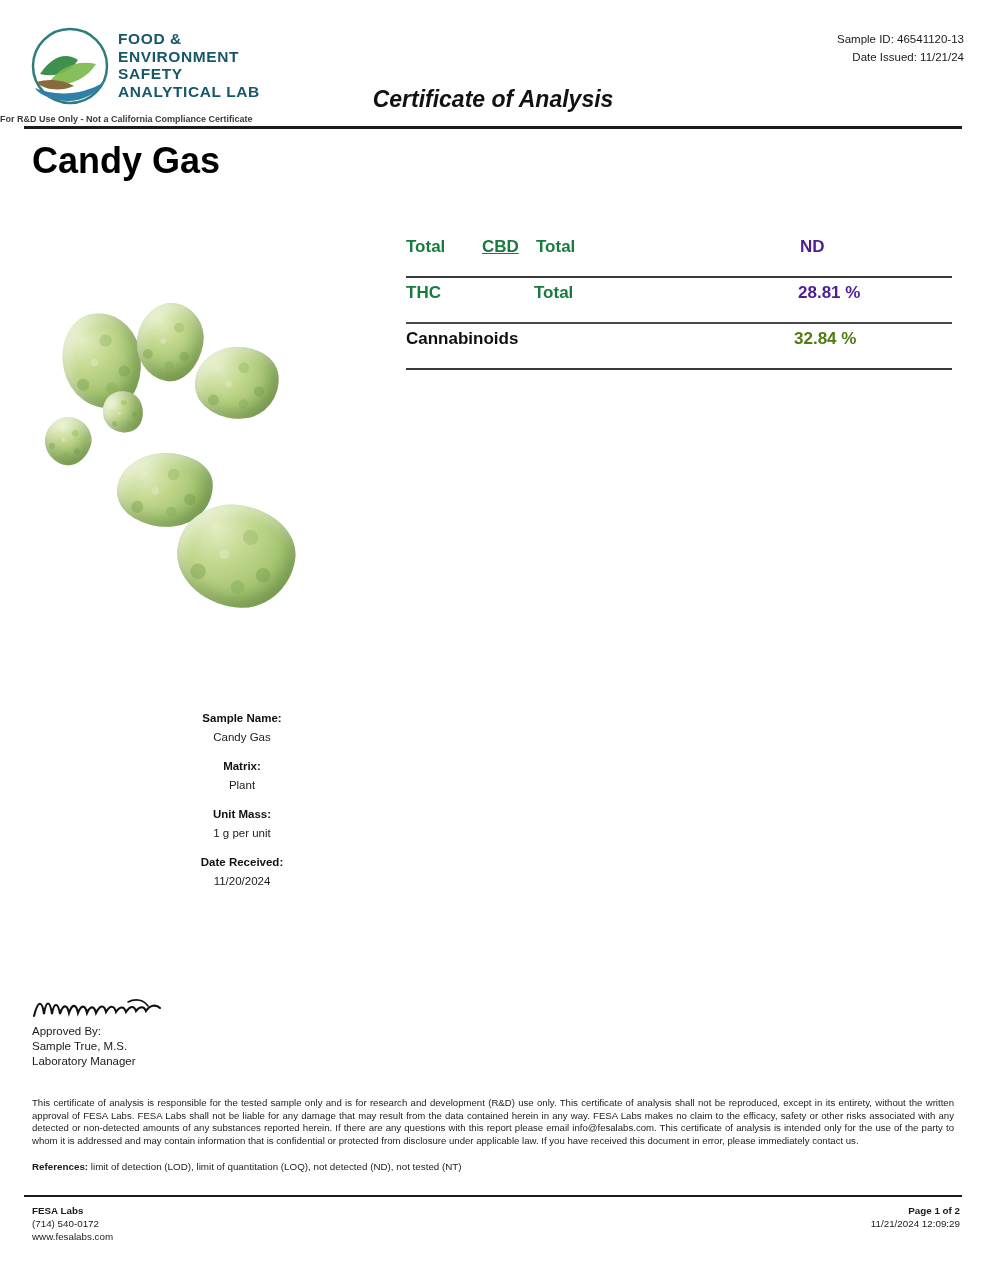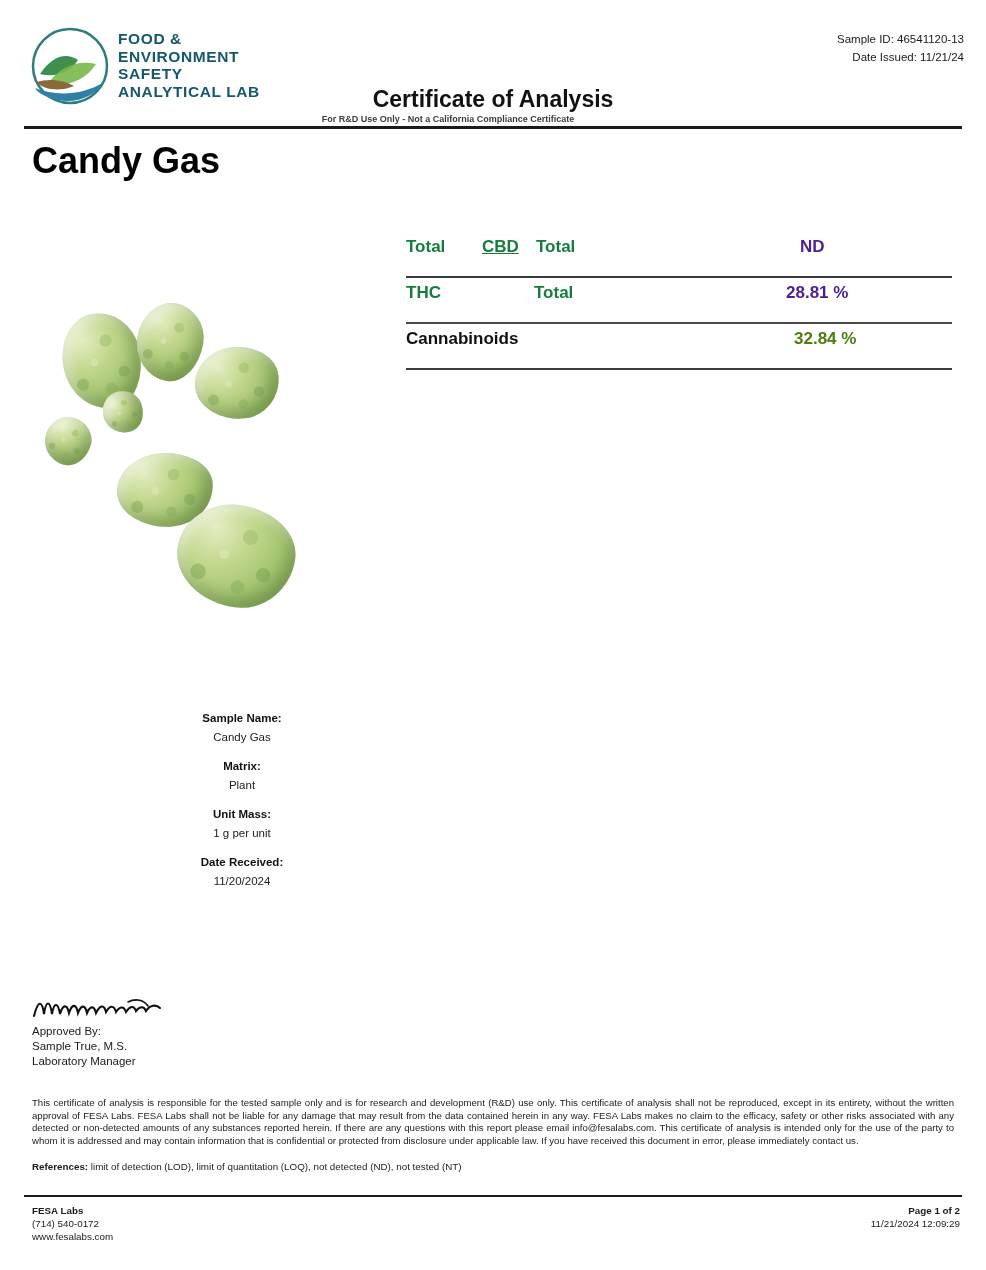--- a/index.html
+++ b/index.html
@@ -55,26 +55,26 @@
     line-height: 18px;
   }
   .coa-title {
     position: absolute;
     left: 0; top: 86px;
     width: 986px;
     text-align: center;
     font-size: 23px;
     font-weight: bold;
     color: #111;
+    font-style: italic;
   }
   .coa-sub {
     position: absolute;
     left: 0; top: 114px;
     width: 896px;
-    text-align: center;
     font-size: 9px;
     font-weight: bold;
     color: #3b3b3b;
   }
   .header-rule {
     position: absolute;
     left: 24px; top: 126px;
     width: 938px;
     height: 3px;
     background: #1b1b1b;
@@ -157,21 +157,21 @@
     position: absolute; left: 0; bottom: 0;
     width: 546px; height: 2px; background: #3a3a3a;
   }
   .pot-line.thin { height: 1.6px; background: #4a4a4a; }
 
   
   .r1 .lbl-b { left: 76px; text-decoration: underline; }
   .r1 .lbl-c { left: 130px; }
   .r1 .val   { left: 394px; }
   .r2 .lbl-b { left: 128px; }
-  .r2 .val   { left: 380px; }
+  .r2 .val   { left: 392px; }
   .r3 .val   { left: 388px; }
 
   
   .details {
     position: absolute;
     left: 32px; top: 712px;
     width: 420px;
     text-align: center;
   }
   .det-block { margin-bottom: 17px; }

